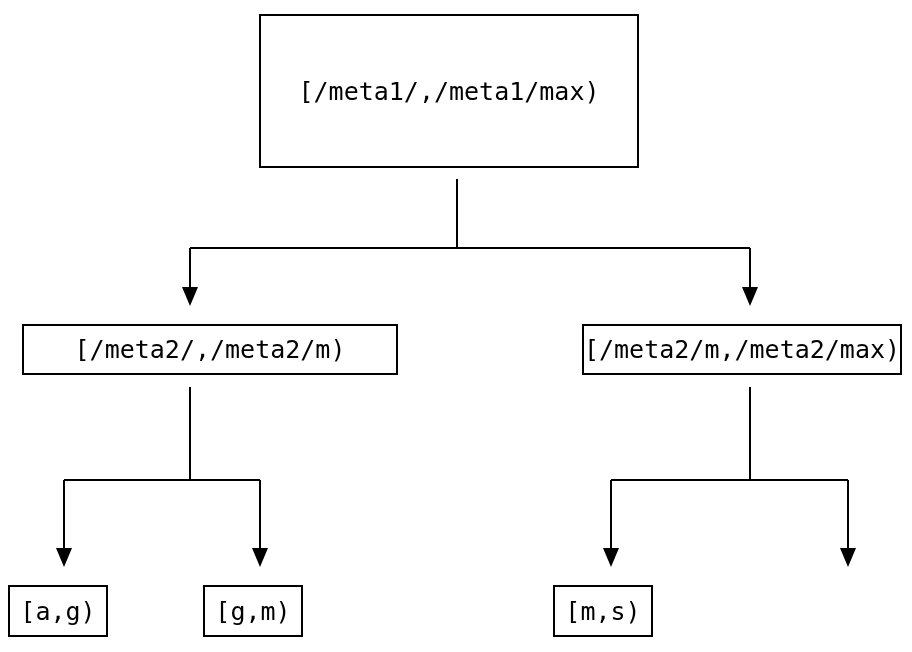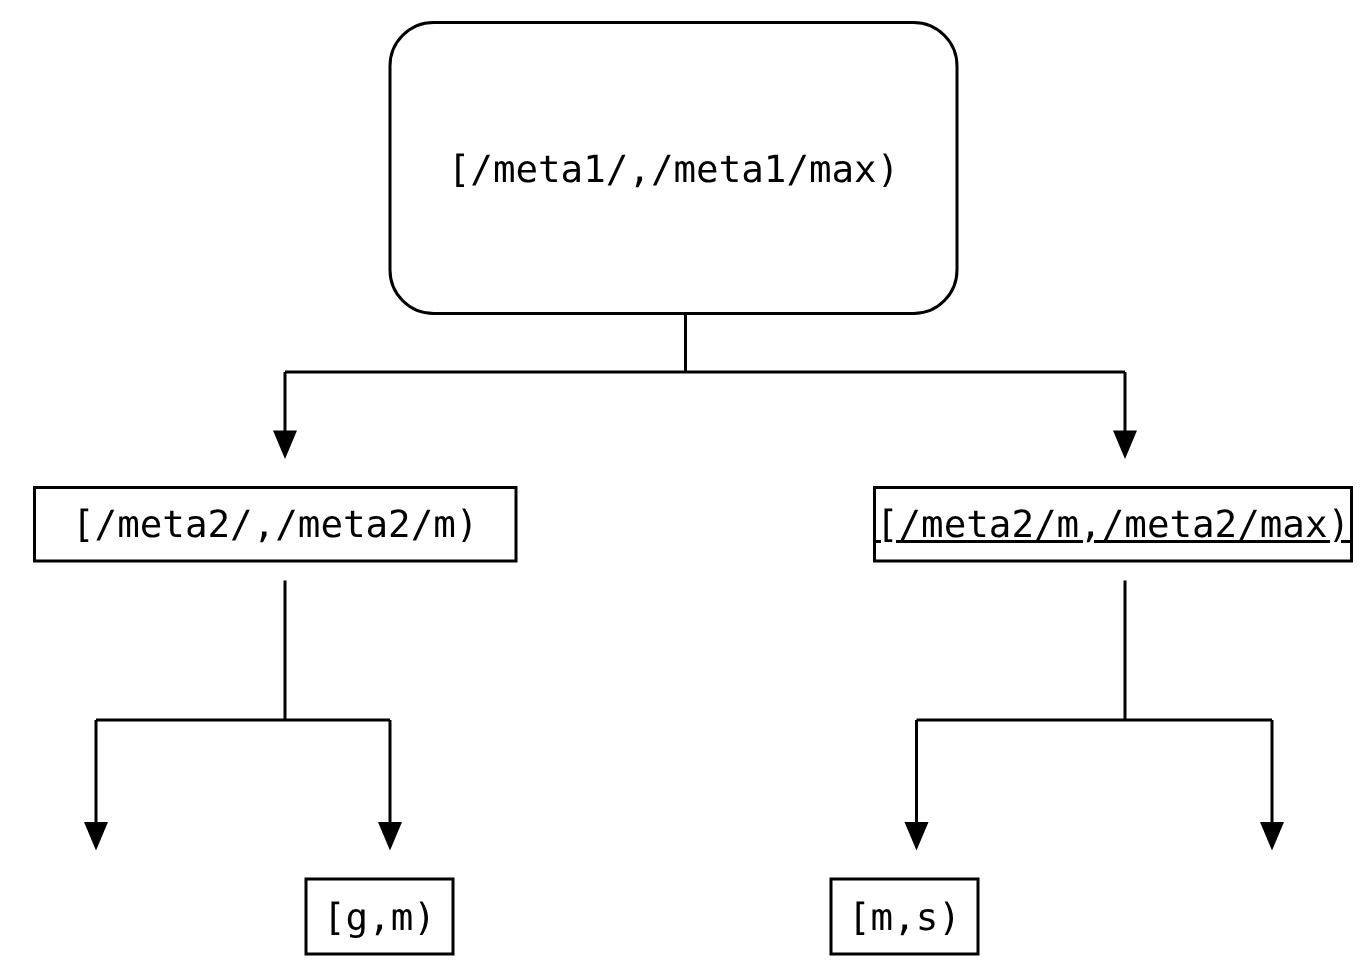--- a/index.html
+++ b/index.html
@@ -27,23 +27,23 @@
     box-sizing: border-box;
     border: 2px solid #000000;
     background: #ffffff;
     display: flex;
     align-items: center;
     justify-content: center;
     color: #000000;
     font-size: 25px;
     white-space: nowrap;
   }
-  .n-root      { left: 259px; top: 14px;  width: 380px; height: 196px; border-radius: 30px; }
-  .n-meta2-low { left: 22px;  top: 324px; width: 323px; height: 51px; }
-  .n-meta2-high{ left: 582px; top: 324px; width: 320px; height: 51px; text-decoration: underline; }
+  .n-root      { left: 259px; top: 14px;  width: 380px; height: 154px; }
+  .n-meta2-low { left: 22px;  top: 324px; width: 376px; height: 51px; }
+  .n-meta2-high{ left: 582px; top: 324px; width: 320px; height: 51px; }
   .n-leaf-ag   { left: 8px;   top: 585px; width: 100px; height: 52px; }
   .n-leaf-gm   { left: 203px; top: 585px; width: 100px; height: 52px; }
   .n-leaf-ms   { left: 553px; top: 585px; width: 100px; height: 52px; text-align: right; }
   .n-leaf-smax { left: 778px; top: 585px; width: 124px; height: 52px; }
   .edge-line {
     stroke: #000000;
     stroke-width: 2;
     fill: none;
   }
   .arrowhead {
@@ -85,20 +85,23 @@
   </div>
 
   <div class="node n-meta2-low">
     <span>[/meta2/,/meta2/m)</span>
   </div>
 
   <div class="node n-meta2-high">
     <span>[/meta2/m,/meta2/max)</span>
   </div>
 
+  <div class="node n-leaf-ag">
+    <span>[a,g)</span>
+  </div>
 
   <div class="node n-leaf-gm">
     <span>[g,m)</span>
   </div>
 
   <div class="node n-leaf-ms">
     <span>[m,s)</span>
   </div>
 
 

